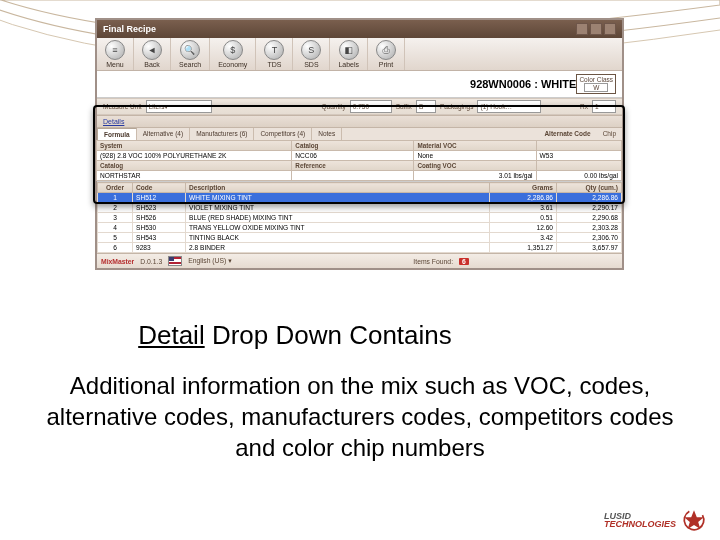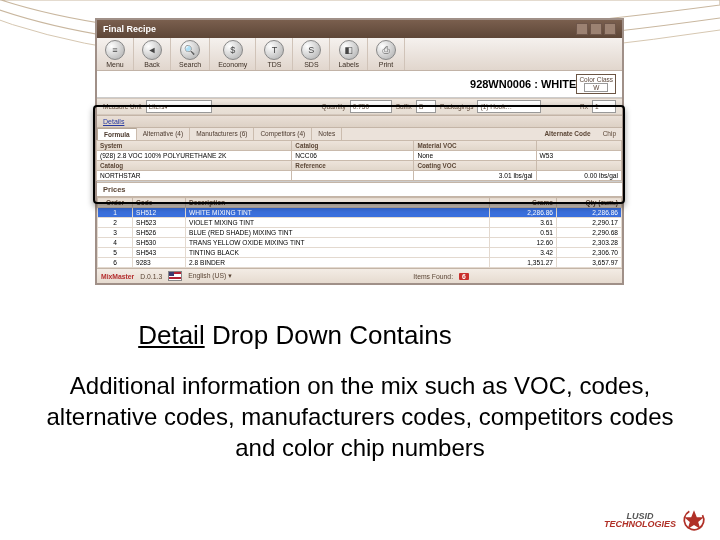--- a/index.html
+++ b/index.html
@@ -151,21 +151,21 @@
   .slide-title {
     position:absolute; top: 320px; width:590px; text-align:center;
     font-size: 26px; font-weight:400;
   }
   .slide-title .u { text-decoration: underline; }
   .slide-body {
     position:absolute; top: 370px; left: 30px; right: 30px;
     text-align:center; font-size: 24px; line-height:1.3;
   }
   .logo {
-    position:absolute; right:12px; bottom:6px;text-align:center;
+    position:absolute; right:12px; bottom:6px;
   }
   .logo .txt { font-size:9px; font-weight:bold; font-style:italic;
     display:flex; flex-direction:column; line-height:0.9; }
   .logo .txt .top { color:#555; }
   .logo .txt .bot { color:#b03027;font-style:italic; }
   .logo-wrap { display:flex; align-items:center; gap:4px; }
   .col-grams { width: 60px; }
   .col-qty   { width: 58px; }
   .col-order { width: 28px; }
   .col-code  { width: 46px; }
@@ -311,21 +311,20 @@
     <div class="dg-cell">
         <div class="dg-head">&nbsp;</div>
       </div>
 
     <div class="dg-cell dg-val">NORTHSTAR</div>
     <div class="dg-cell dg-val"></div>
     <div class="dg-cell dg-val" style="text-align:right">3.01 lbs/gal</div>
     <div class="dg-cell dg-val" style="text-align:right">0.00 lbs/gal</div>
   </div>
 
-  <div class="prices-bar">Prices</div>
 
   <table class="parts">
     <thead>
       <tr>
         <th class="c col-order">Order</th>
         <th class="col-code">Code</th>
         <th>Description</th>
         <th class="r col-grams">Grams</th>
         <th class="r col-qty">Qty (cum.)</th>
       </tr>

